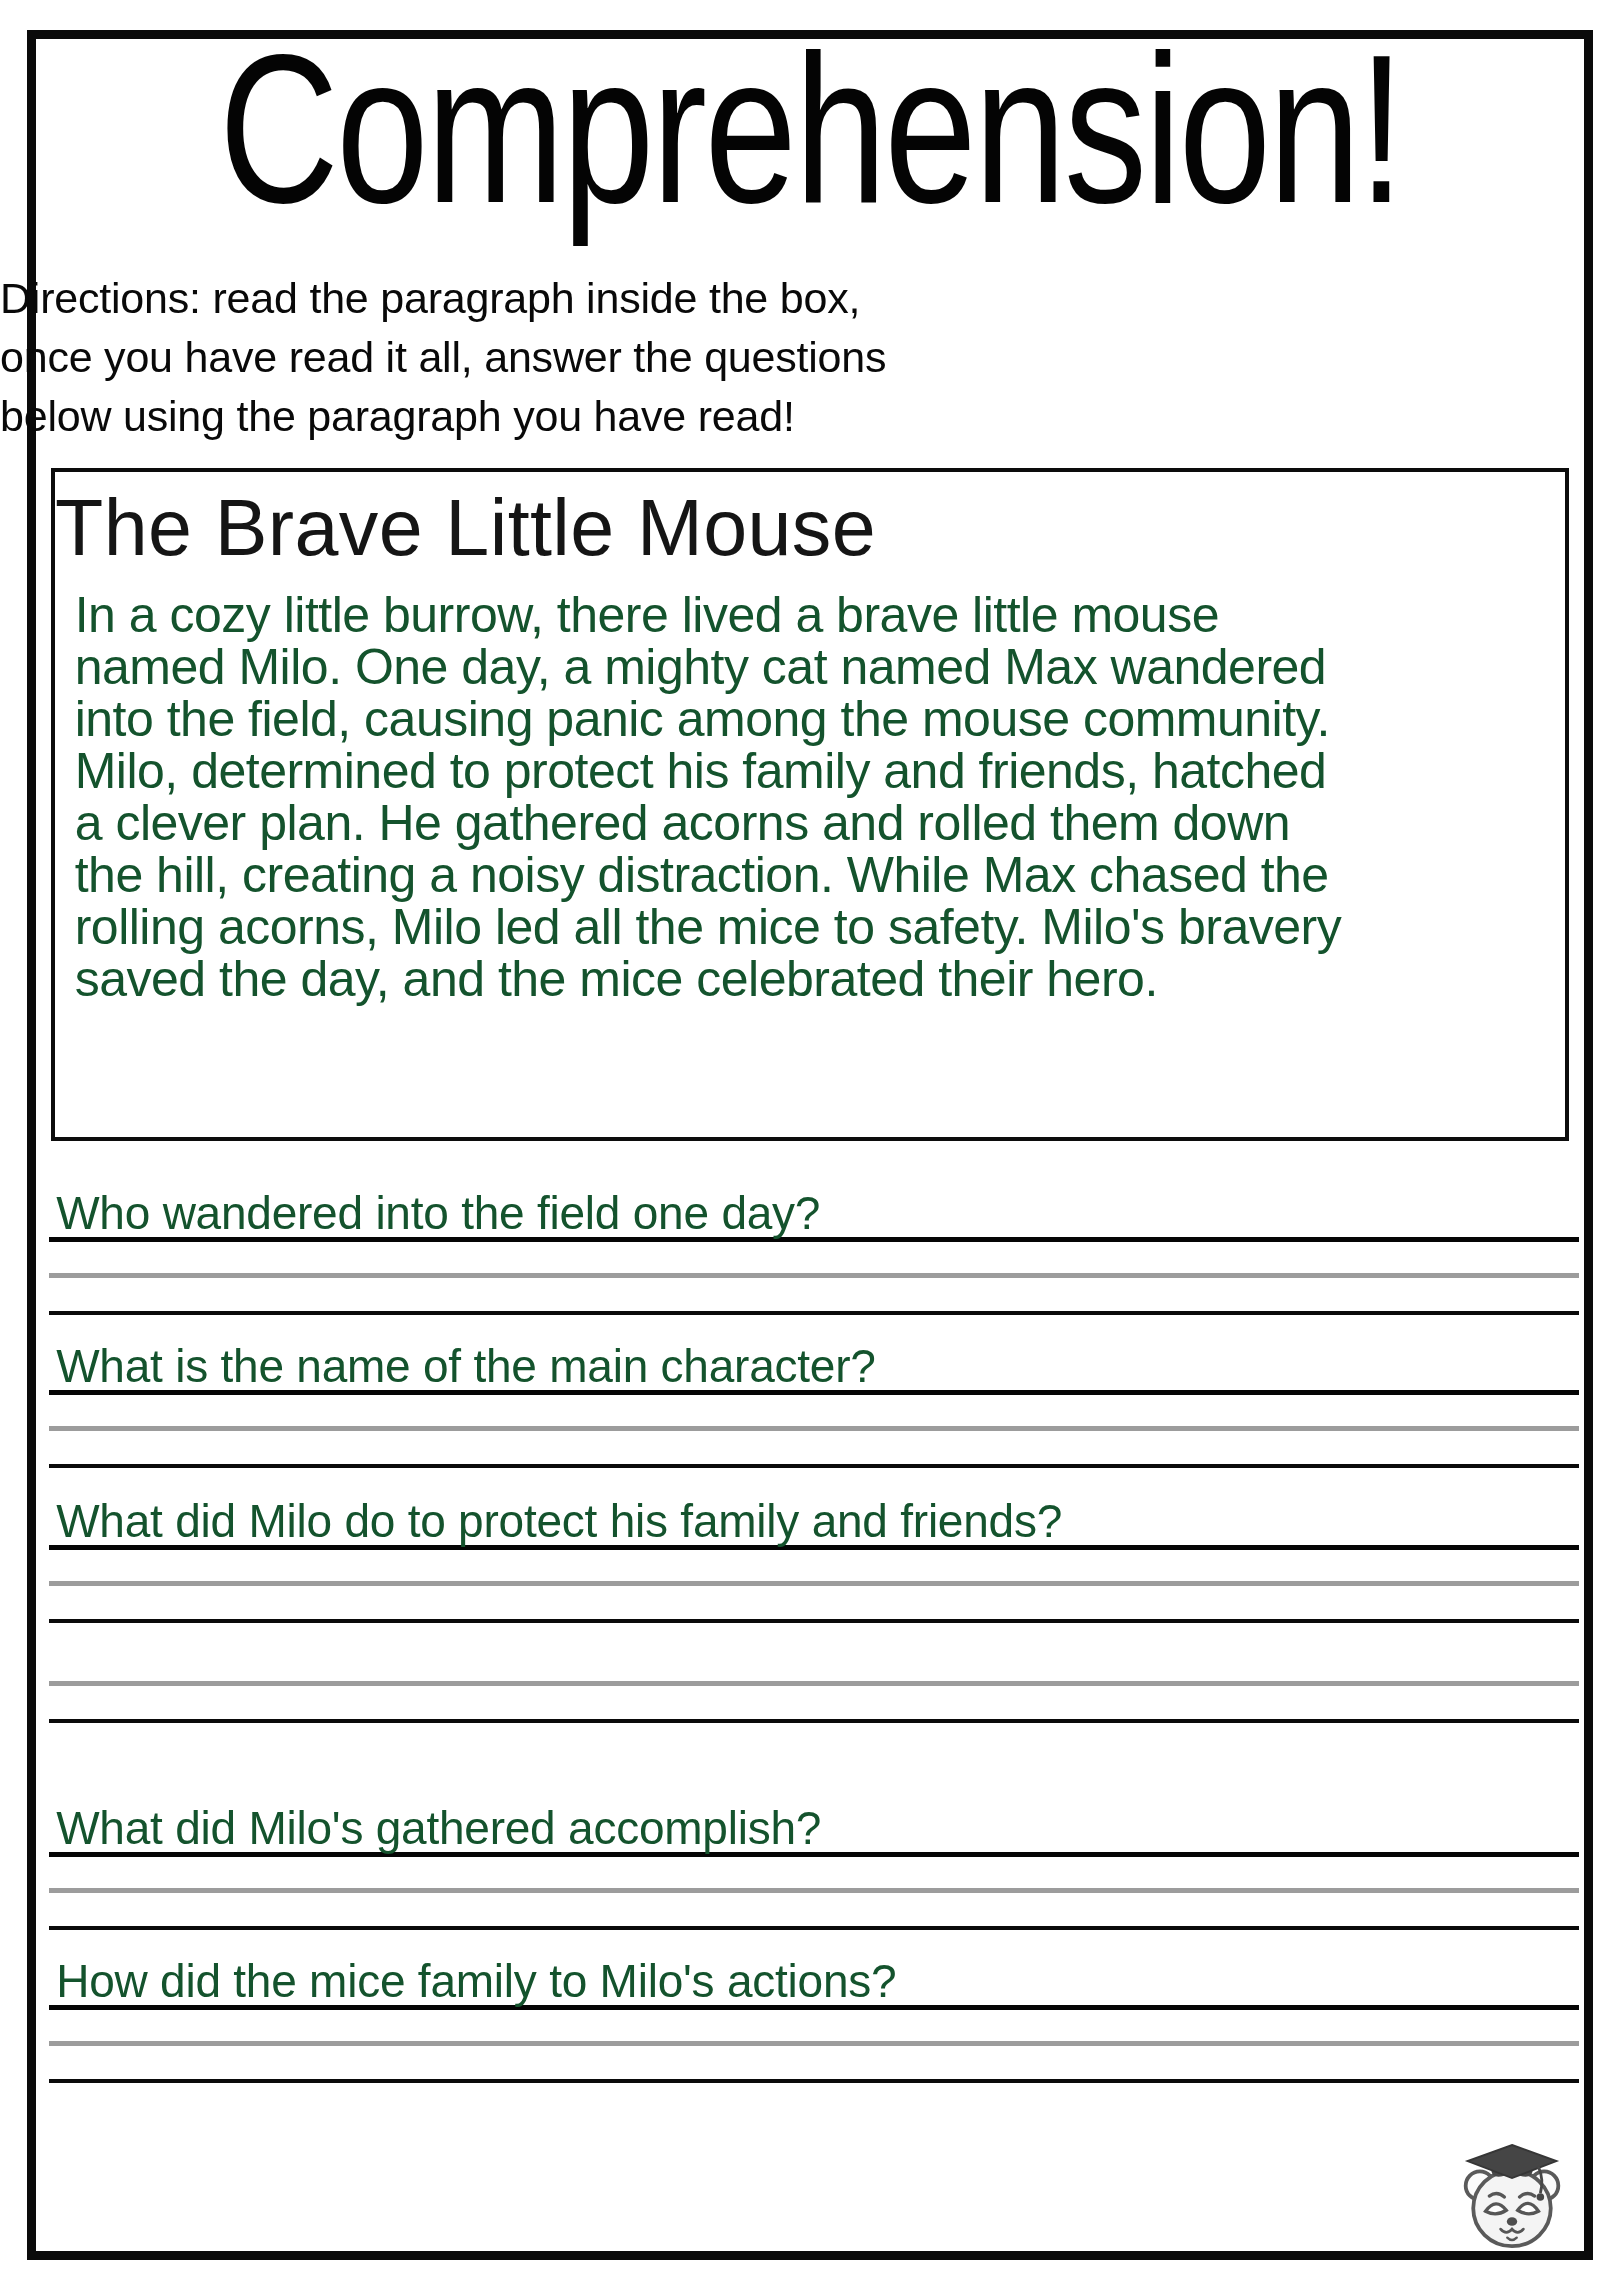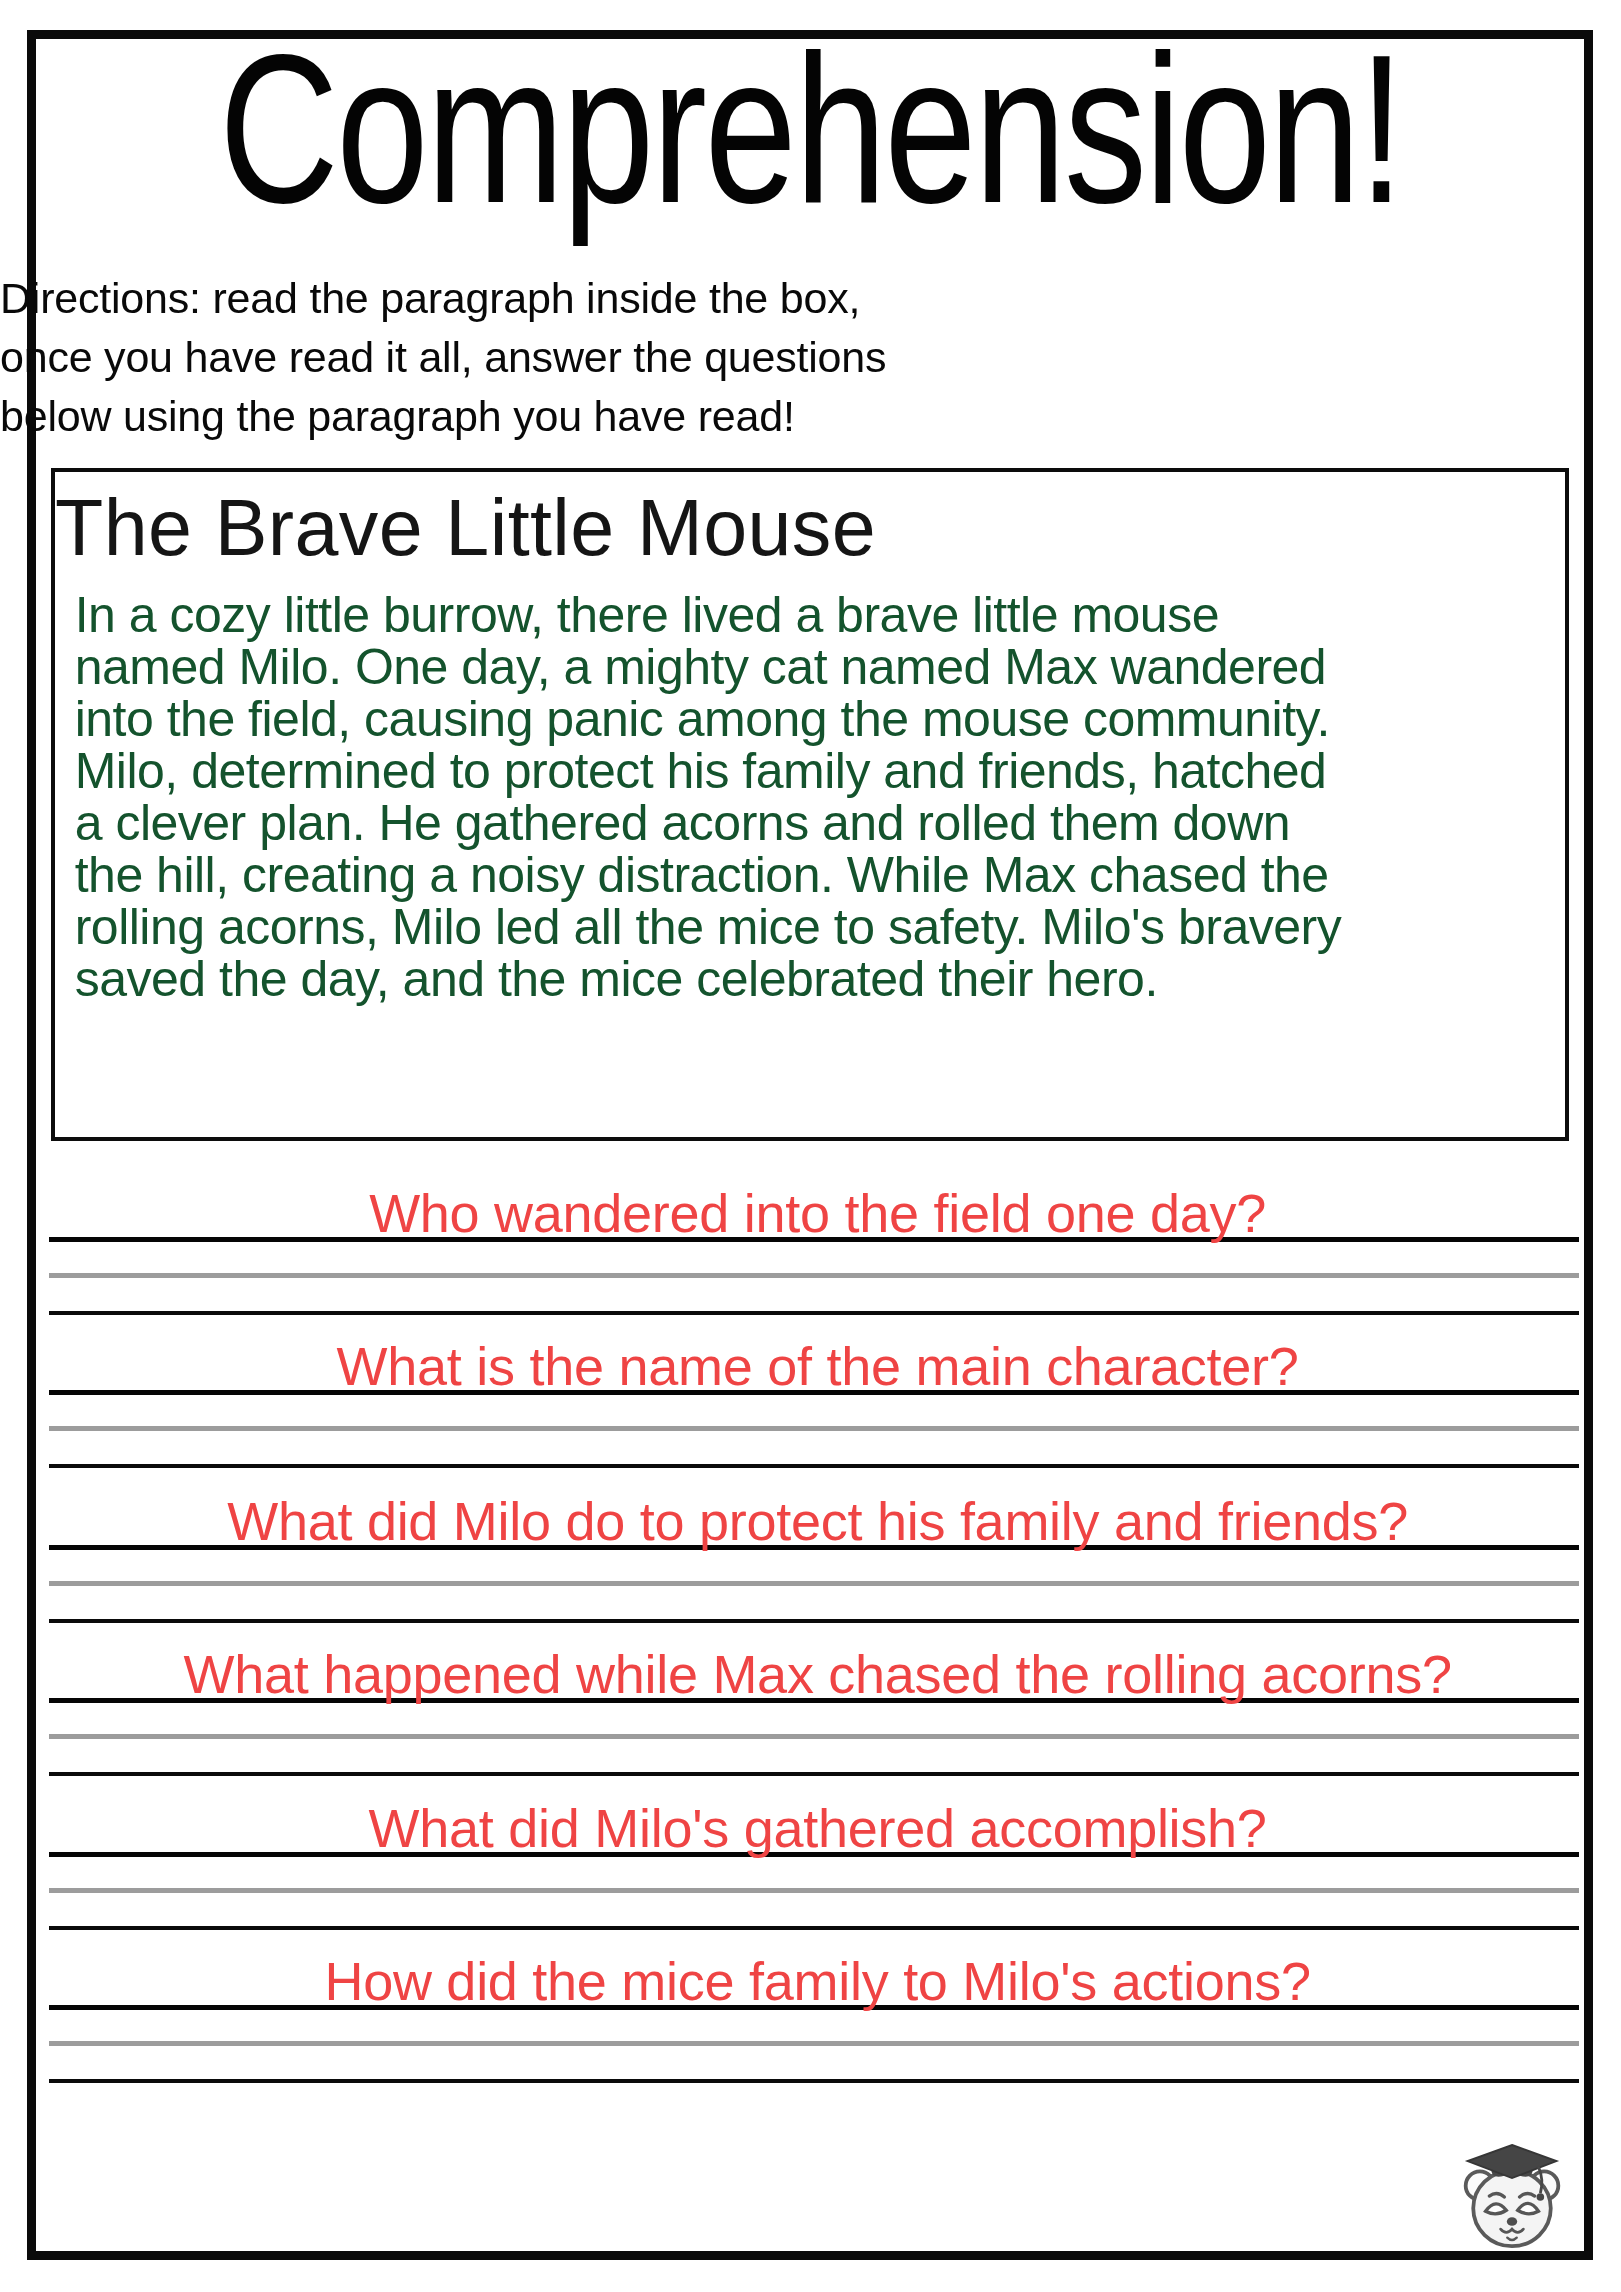--- a/index.html
+++ b/index.html
@@ -31,23 +31,23 @@
     font-size:79px;line-height:90px;font-weight:400;color:#151515;
     letter-spacing:0.005em;white-space:nowrap;
   }
   .story-body{
     margin-top:16px;padding:0 23px 0 19.7px;
     font-size:50px;line-height:52px;white-space:pre-line;color:#14532d;
     letter-spacing:-0.01em;
   }
   .qblock{position:absolute;left:49px;right:42px;}
   .qtext{
-    font-size:54px;line-height:48px;padding-left:7.2px;
-    border-bottom:5.4px solid #050505;color:#ef4444;
-    letter-spacing:-0.005em;white-space:nowrap;text-align:center;
+    font-size:46px;line-height:48px;padding-left:7.2px;
+    border-bottom:5.4px solid #050505;color:#14532d;
+    letter-spacing:-0.005em;white-space:nowrap;
   }
   .ansline{height:4.5px;width:100%;}
   .ansline.gray{margin-top:31px;}
   .ansline.black{margin-top:33px;}
   .logo{position:absolute;left:1460px;top:2144px;width:104px;height:106px;}
 </style>
 </head>
 <body>
 
 <div class="frame"></div>
@@ -82,21 +82,20 @@
   <div class="ansline black" style="background:#0a0a0a"></div>
 </div>
 
 <div class="qblock" style="top:1497px">
   <div class="qtext">What did Milo do to protect his family and friends?</div>
   <div class="ansline gray" style="background:#9c9c9c"></div>
   <div class="ansline black" style="background:#0a0a0a"></div>
 </div>
 
 <div class="qblock" style="top:1650px">
-  <div class="qtext">What happened while Max chased the rolling acorns?</div>
   <div class="ansline gray" style="background:#9c9c9c"></div>
   <div class="ansline black" style="background:#0a0a0a"></div>
 </div>
 
 <div class="qblock" style="top:1804px">
   <div class="qtext">What did Milo's gathered accomplish?</div>
   <div class="ansline gray" style="background:#9c9c9c"></div>
   <div class="ansline black" style="background:#0a0a0a"></div>
 </div>
 

